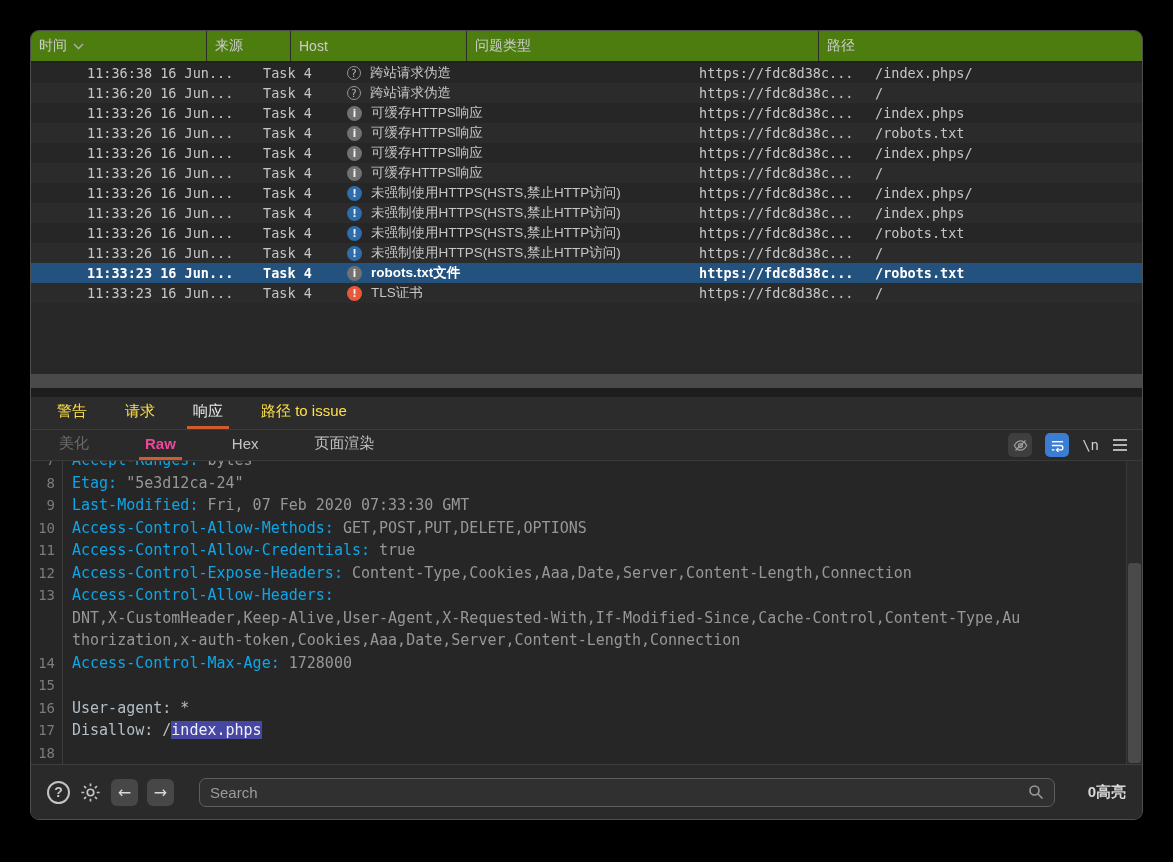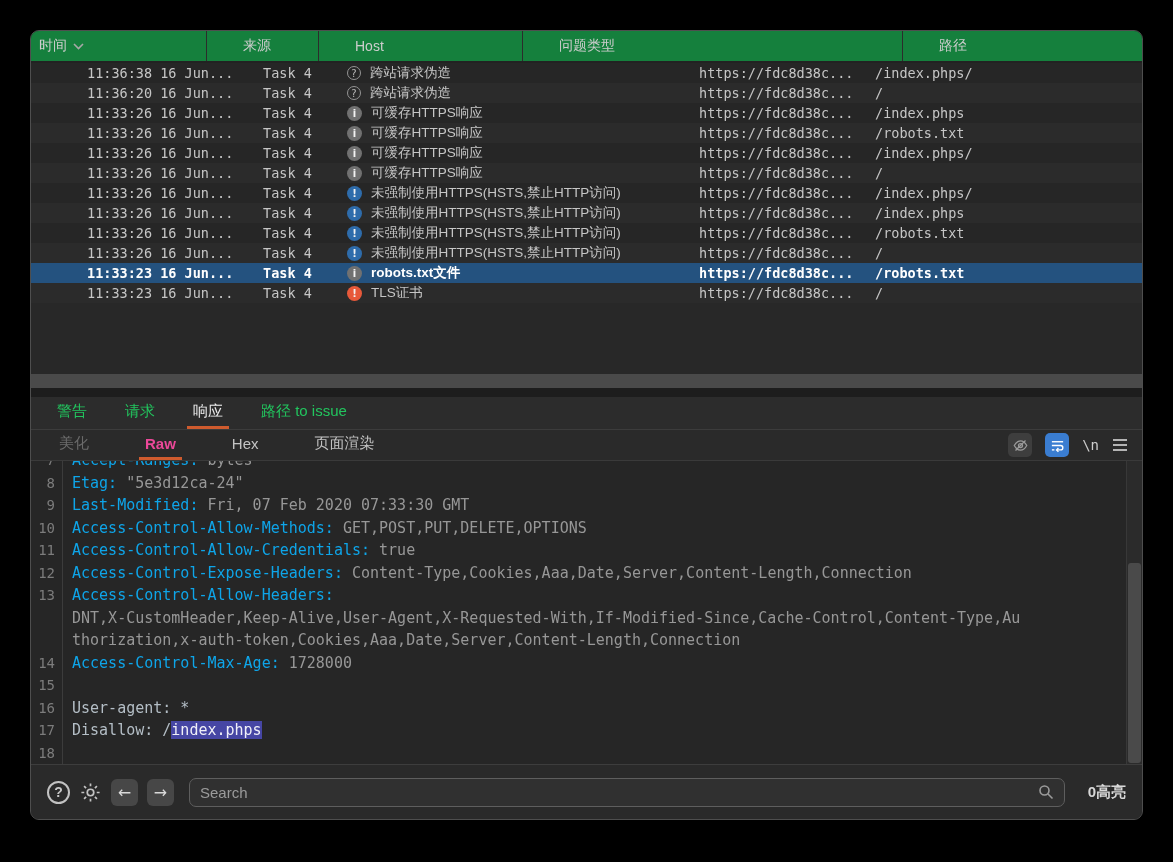--- a/index.html
+++ b/index.html
@@ -3,22 +3,22 @@
 <meta charset="utf-8">
 <style>
   * { margin:0; padding:0; box-sizing:border-box; }
   html,body { width:1173px; height:862px; background:#000; overflow:hidden;
               font-family:"Liberation Sans", sans-serif; }
   .window { position:absolute; left:30px; top:30px; width:1113px; height:790px;
             background:#2a2a2a; border:1px solid #4e4e4e; border-radius:9px;
             overflow:hidden; display:flex; flex-direction:column; }
 
   
-  .thead { height:32px; background:#15803d; display:flex; align-items:center;
-           font-size:14px; color:#cdcdcd; flex:none; border-bottom:2px solid #222;gap:28px; }
+  .thead { height:32px; background:#4d7c0f; display:flex; align-items:center;
+           font-size:14px; color:#cdcdcd; flex:none; border-bottom:2px solid #222; }
   .th { height:100%; display:flex; align-items:center; padding-left:8px;
         border-right:1px solid #2c2c2c; gap:6px; }
   .w-time{width:176px;} .w-src{width:84px;} .w-issue{width:352px;}
   .w-host{width:176px;} .w-path{flex:1; border-right:none;}
   .chev { stroke:#a8a8a8; fill:none; stroke-width:1.6; }
 
   .tbody { flex:none; }
   .trow { height:20px; display:flex; align-items:center; font-size:13.5px;
           color:#c6c6c6; font-family:"DejaVu Sans Mono", monospace;padding-left:48px; }
   .trow:nth-child(odd){ background:#262626; }
@@ -40,21 +40,21 @@
   .sicon.alert-orange { background:#e7593a; }
 
   .filler { flex:1; background:#282828; }
 
   
   .splitter { height:14px; background:#4a4a4a; flex:none; }
   .gapbar { height:9px; background:#1d1d1d; flex:none; }
   .tabsbar { height:33px; background:#2c2c2c; display:flex; align-items:stretch;
              padding-left:20px; border-bottom:1px solid #3c3c3c; flex:none; }
   .tab { display:flex; align-items:center; padding:0 6px; margin-right:26px;
-         font-size:15px; color:#22c55e; border-bottom:3px solid transparent; cursor:default; }
+         font-size:15px; color:#fde047; border-bottom:3px solid transparent; cursor:default; }
   .tab.active { color:#ececec; border-bottom-color:#cf5b2e; }
 
   .subtabsbar { height:31px; display:flex; align-items:stretch; padding-left:22px;
                 border-bottom:1px solid #3a3a3a; flex:none; position:relative;
                 background:#2a2a2a;gap:22px; }
   .subtab { display:flex; align-items:center; padding:0 6px; margin-right:22px;
             font-size:15px; color:#c3c3c3; border-bottom:3px solid transparent; }
   .subtab.disabled { color:#6b6b6b; }
   .subtab.active { color:#ec4899; font-weight:bold; border-bottom-color:#cf5b2e; }
   .viewicons { position:absolute; right:14px; top:0; bottom:0; display:flex;
@@ -83,21 +83,21 @@
   .bottombar { height:55px; border-top:1px solid #3d3d3d; background:#2a2a2a;
                display:flex; align-items:center; padding:0 16px; gap:9px; flex:none; }
   .cicon { width:23px; height:23px; border-radius:50%; border:2px solid #c2c2c2;
            color:#c8c8c8; display:flex; align-items:center; justify-content:center;
            font-size:14px; font-weight:bold; }
   .navbtn { width:27px; height:27px; background:#474747; border-radius:6px;
             color:#d9d9d9; font-size:16px; display:flex; align-items:center;
             justify-content:center; font-family:"DejaVu Sans", sans-serif; }
   .searchbox { flex:1; height:29px; background:#303030; border:1px solid #5e5e5e;
                border-radius:7px; display:flex; align-items:center; padding:0 10px;
-               margin:0 6px; }
+               margin:0 16px; }
   .searchbox input { flex:1; background:transparent; border:none; outline:none;
                      color:#cfcfcf; font-size:15px; font-family:"Liberation Sans", sans-serif; }
   .searchbox input::placeholder { color:#9b9b9b; }
   .count { color:#d8d8d8; font-size:15px; font-weight:bold; margin-left:8px;
            white-space:nowrap; }
   svg { display:block; }
 </style>
 </head>
 <body>
 

